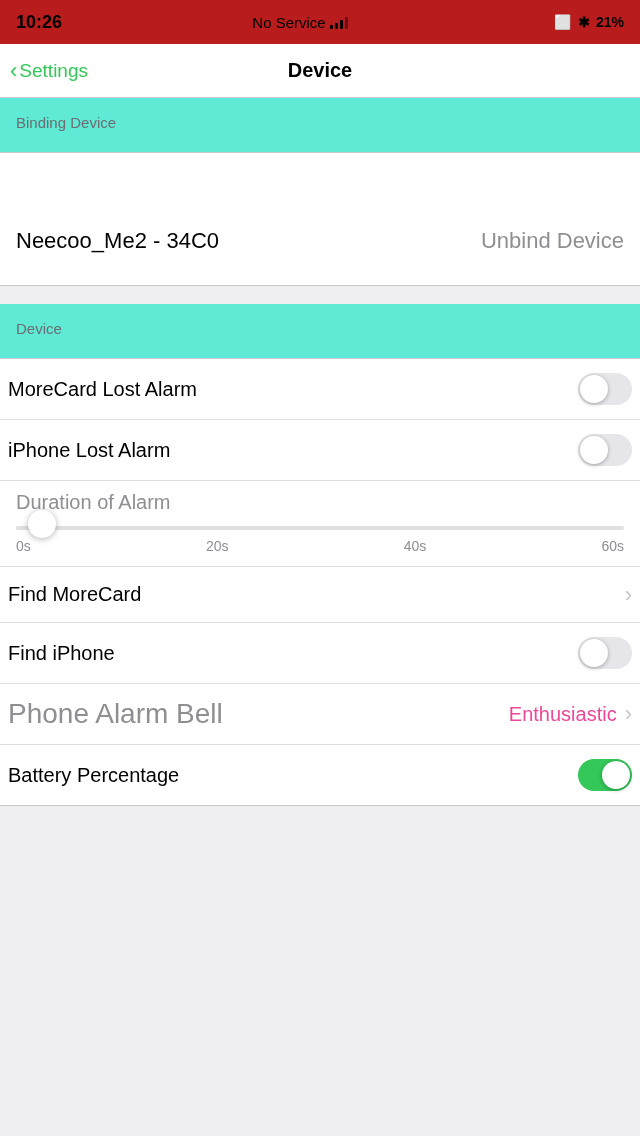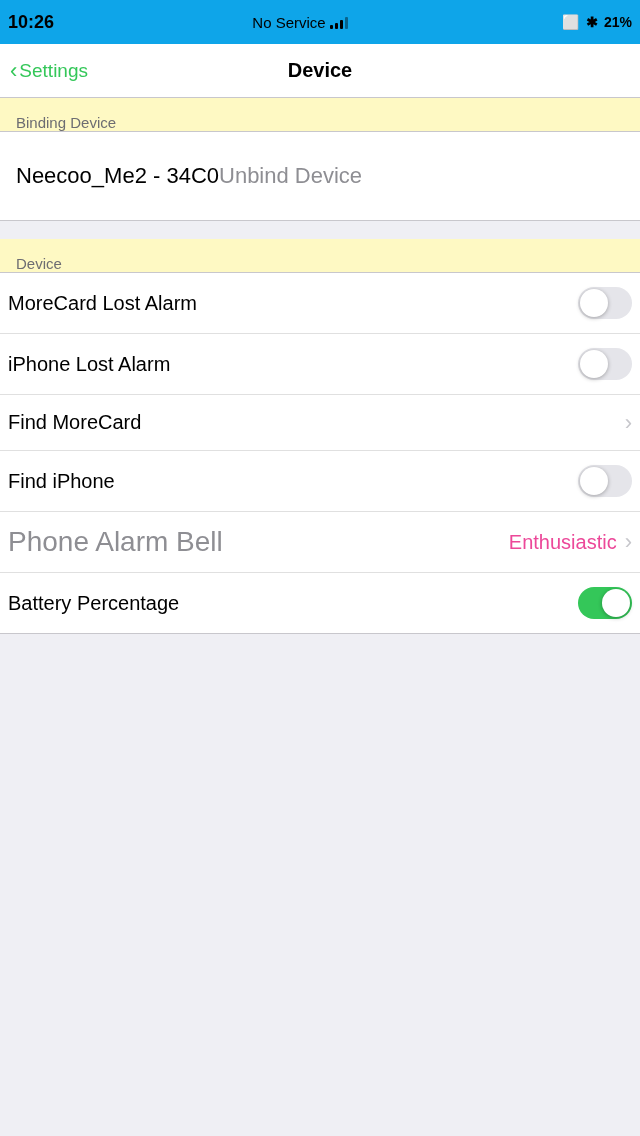--- a/index.html
+++ b/index.html
@@ -8,26 +8,26 @@
     body {
       font-family: -apple-system, 'Helvetica Neue', Helvetica, sans-serif;
       background: #efeff4;
       width: 640px;
       min-height: 1136px;
       overflow-x: hidden;
     }
 
     
     .status-bar {
-      background: #0ea5e9;
+      background: #b91c1c;
       height: 44px;
       display: flex;
       align-items: center;
       justify-content: space-between;
-      padding: 0 8px;
+      padding: 0 16px;
       font-size: 16px;
       font-weight: 600;
     }
     .status-time {
       font-size: 18px;
       font-weight: 600;
       color: #000;
       min-width: 60px;
     }
     .status-center {
@@ -90,24 +90,24 @@
       font-size: 20px;
       font-weight: 700;
       color: #000;
     }
 
     
     .section-group {
       margin-bottom: 0;
     }
     .section-header {
-      padding: 16px 16px 0 16px;
+      padding: 16px 16px 21px 16px;
       font-size: 15px;
       color: #6d6d72;
-      background: #fef9c3;
+      background: #5eead4;
     }
     .section-body {
       background: #fff;
       border-top: 1px solid #c8c7cc;
       border-bottom: 1px solid #c8c7cc;
     }
 
     
     .row {
       display: flex;
@@ -138,23 +138,25 @@
     .row-right {
       display: flex;
       align-items: center;
       gap: 8px;
     }
 
     
     .binding-row {
       display: flex;
       align-items: center;
+      justify-content: space-between;
       padding: 31px 16px;
       background: #fff;
       min-height: 64px;
+      margin-top: 44px;
     }
     .device-name {
       font-size: 22px;
       color: #000;
       font-weight: 400;
     }
     .unbind-button {
       font-size: 22px;
       color: #8e8e93;
       font-weight: 400;
@@ -294,20 +296,35 @@
       </div>
     </div>
 
     <div class="row">
       <span class="row-label">iPhone Lost Alarm</span>
       <div class="toggle">
         <div class="toggle-knob"></div>
       </div>
     </div>
 
+    <div class="slider-row">
+      <div class="slider-label">Duration of Alarm</div>
+      <div class="slider-track-container">
+        <div class="slider-track">
+          <div class="slider-fill"></div>
+        </div>
+        <div class="slider-thumb"></div>
+      </div>
+      <div class="slider-ticks">
+        <span class="slider-tick">0s</span>
+        <span class="slider-tick">20s</span>
+        <span class="slider-tick">40s</span>
+        <span class="slider-tick">60s</span>
+      </div>
+    </div>
 
     <div class="row" style="cursor:pointer;">
       <span class="row-label">Find MoreCard</span>
       <div class="row-right">
         <span class="chevron">›</span>
       </div>
     </div>
 
     <div class="row">
       <span class="row-label">Find iPhone</span>

